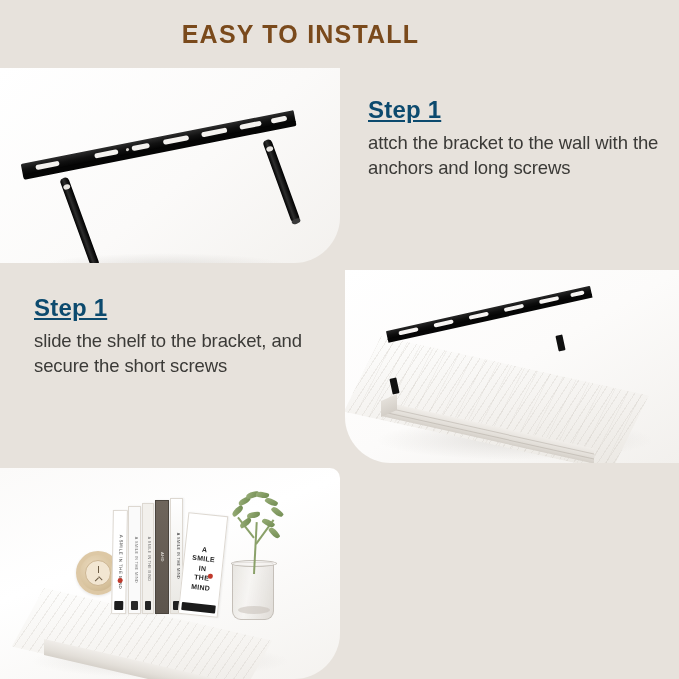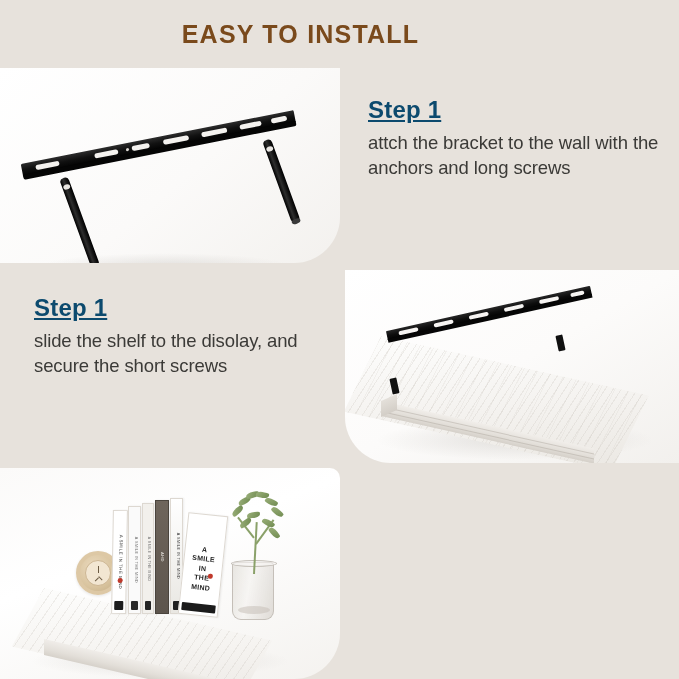--- a/index.html
+++ b/index.html
@@ -373,21 +373,21 @@
   <div class="panel panel-txt-1">
     <div class="step-block">
       <div class="step-head">Step 1</div>
       <div class="step-body">attch the bracket to the wall with the anchors and long screws</div>
     </div>
   </div>
 
   <div class="panel panel-txt-2">
     <div class="step-block left">
       <div class="step-head">Step 1</div>
-      <div class="step-body">slide the shelf to the disolay, and secure the short screws</div>
+      <div class="step-body">slide the shelf to the bracket, and secure the short screws</div>
     </div>
   </div>
 
   <div class="panel panel-img-2">
     <div class="shelf-stage">
 
       <div class="shadow-soft" style="left:30px; top:150px; width:280px; height:40px;"></div>
 
       <div class="shelf-top"></div>
       <div class="shelf-front">

